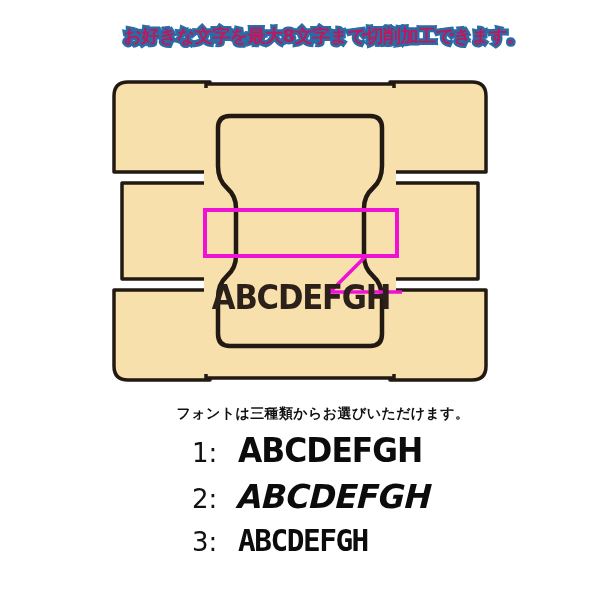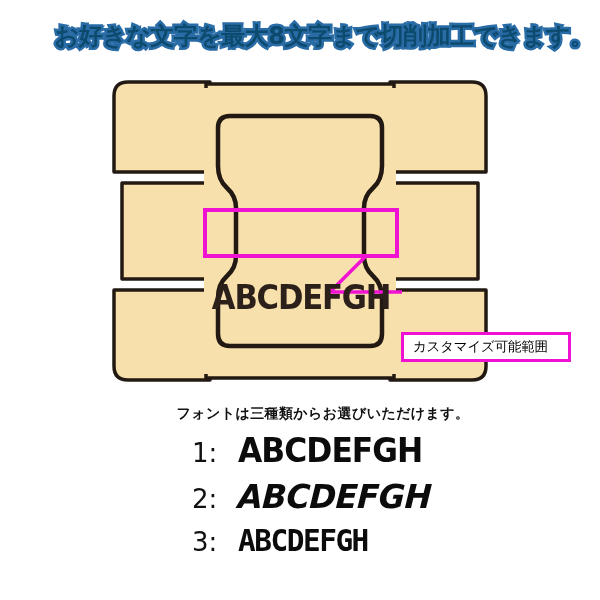--- a/index.html
+++ b/index.html
@@ -29,23 +29,23 @@
     top: 14px;
     width: 600px;
     height: 44px;
     display: flex;
     align-items: center;
     justify-content: center;
   }
   .header-text {
     font-family: "DejaVu Sans", "Liberation Sans", sans-serif;
     font-weight: bold;
-    font-size: 24px;
+    font-size: 18px;
     letter-spacing: -0.5px;
-    color: #0c4a6e;
+    color: #be185d;
     white-space: nowrap;
     -webkit-text-stroke: 5px #2A6CA6;
     paint-order: stroke fill;
     text-shadow:
        1px 1px 0 #2A6CA6,
       -1px 1px 0 #2A6CA6,
        1px -1px 0 #2A6CA6,
       -1px -1px 0 #2A6CA6;
     padding-left: 48px;
   }
@@ -232,23 +232,20 @@
                L 218 66
                Q 218 54 230 54 Z" fill="none" stroke="#221A12" stroke-width="4.5" stroke-linejoin="round"></path>
 
       <rect x="205" y="148" width="192" height="46" fill="none" stroke="#F012D2" stroke-width="4"></rect>
 
       <path d="M 366 194 L 330 230 L 402 230" fill="none" stroke="#F012D2" stroke-width="3.5" stroke-linejoin="miter" stroke-linecap="butt"></path>
     </svg>
 
     <div class="engrave-text">ABCDEFGH</div>
 
-    <div class="callout-label">
-      <span>カスタマイズ可能範囲</span>
-    </div>
   </div>
 
   <div class="font-note">フォントは三種類からお選びいただけます。</div>
 
   <div class="font-list">
 
     <div class="font-row">
       <div class="font-index">1:</div>
       <div class="font-sample sample-1">ABCDEFGH</div>
     </div>

